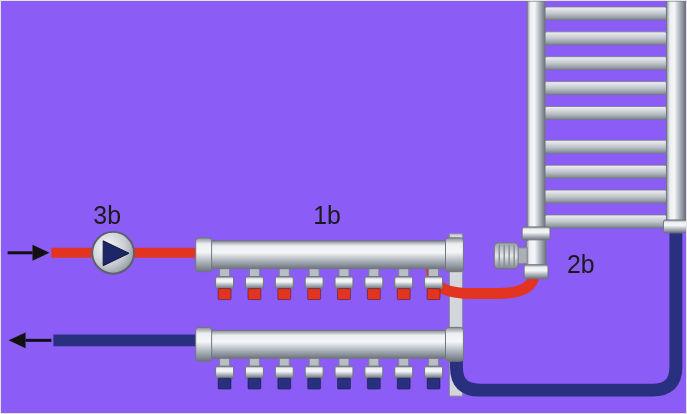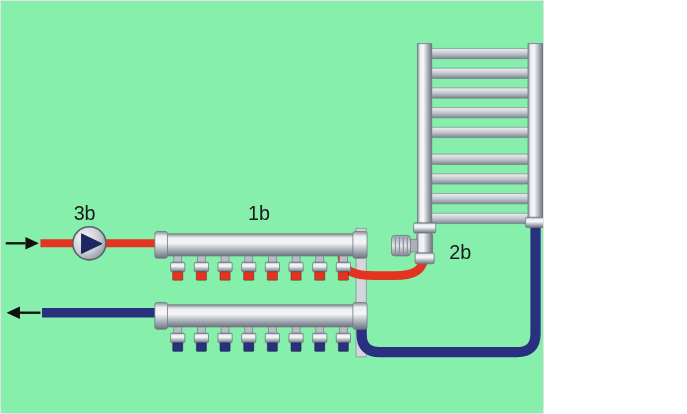--- a/index.html
+++ b/index.html
@@ -1,21 +1,21 @@
 <!DOCTYPE html>
 <html><head>
 <meta charset="utf-8">
 <title>Heating manifold schematic</title>
 <style>
   html,body { margin:0; padding:0; background:#ffffff; }
   .stage {
-    width:544px; height:414px;
+    width:687px; height:414px;
     box-sizing:border-box;
     border:1px solid #e3e3e3;
-    background:#86efac;
+    background:#8b5cf6;
   }
   .stage svg { display:block; width:100%; height:100%; }
   .lbl {
     font-family:"Liberation Sans", sans-serif;
     font-size:25px;
     fill:#1a1a1a;
   }
 </style>
 </head>
 <body>

